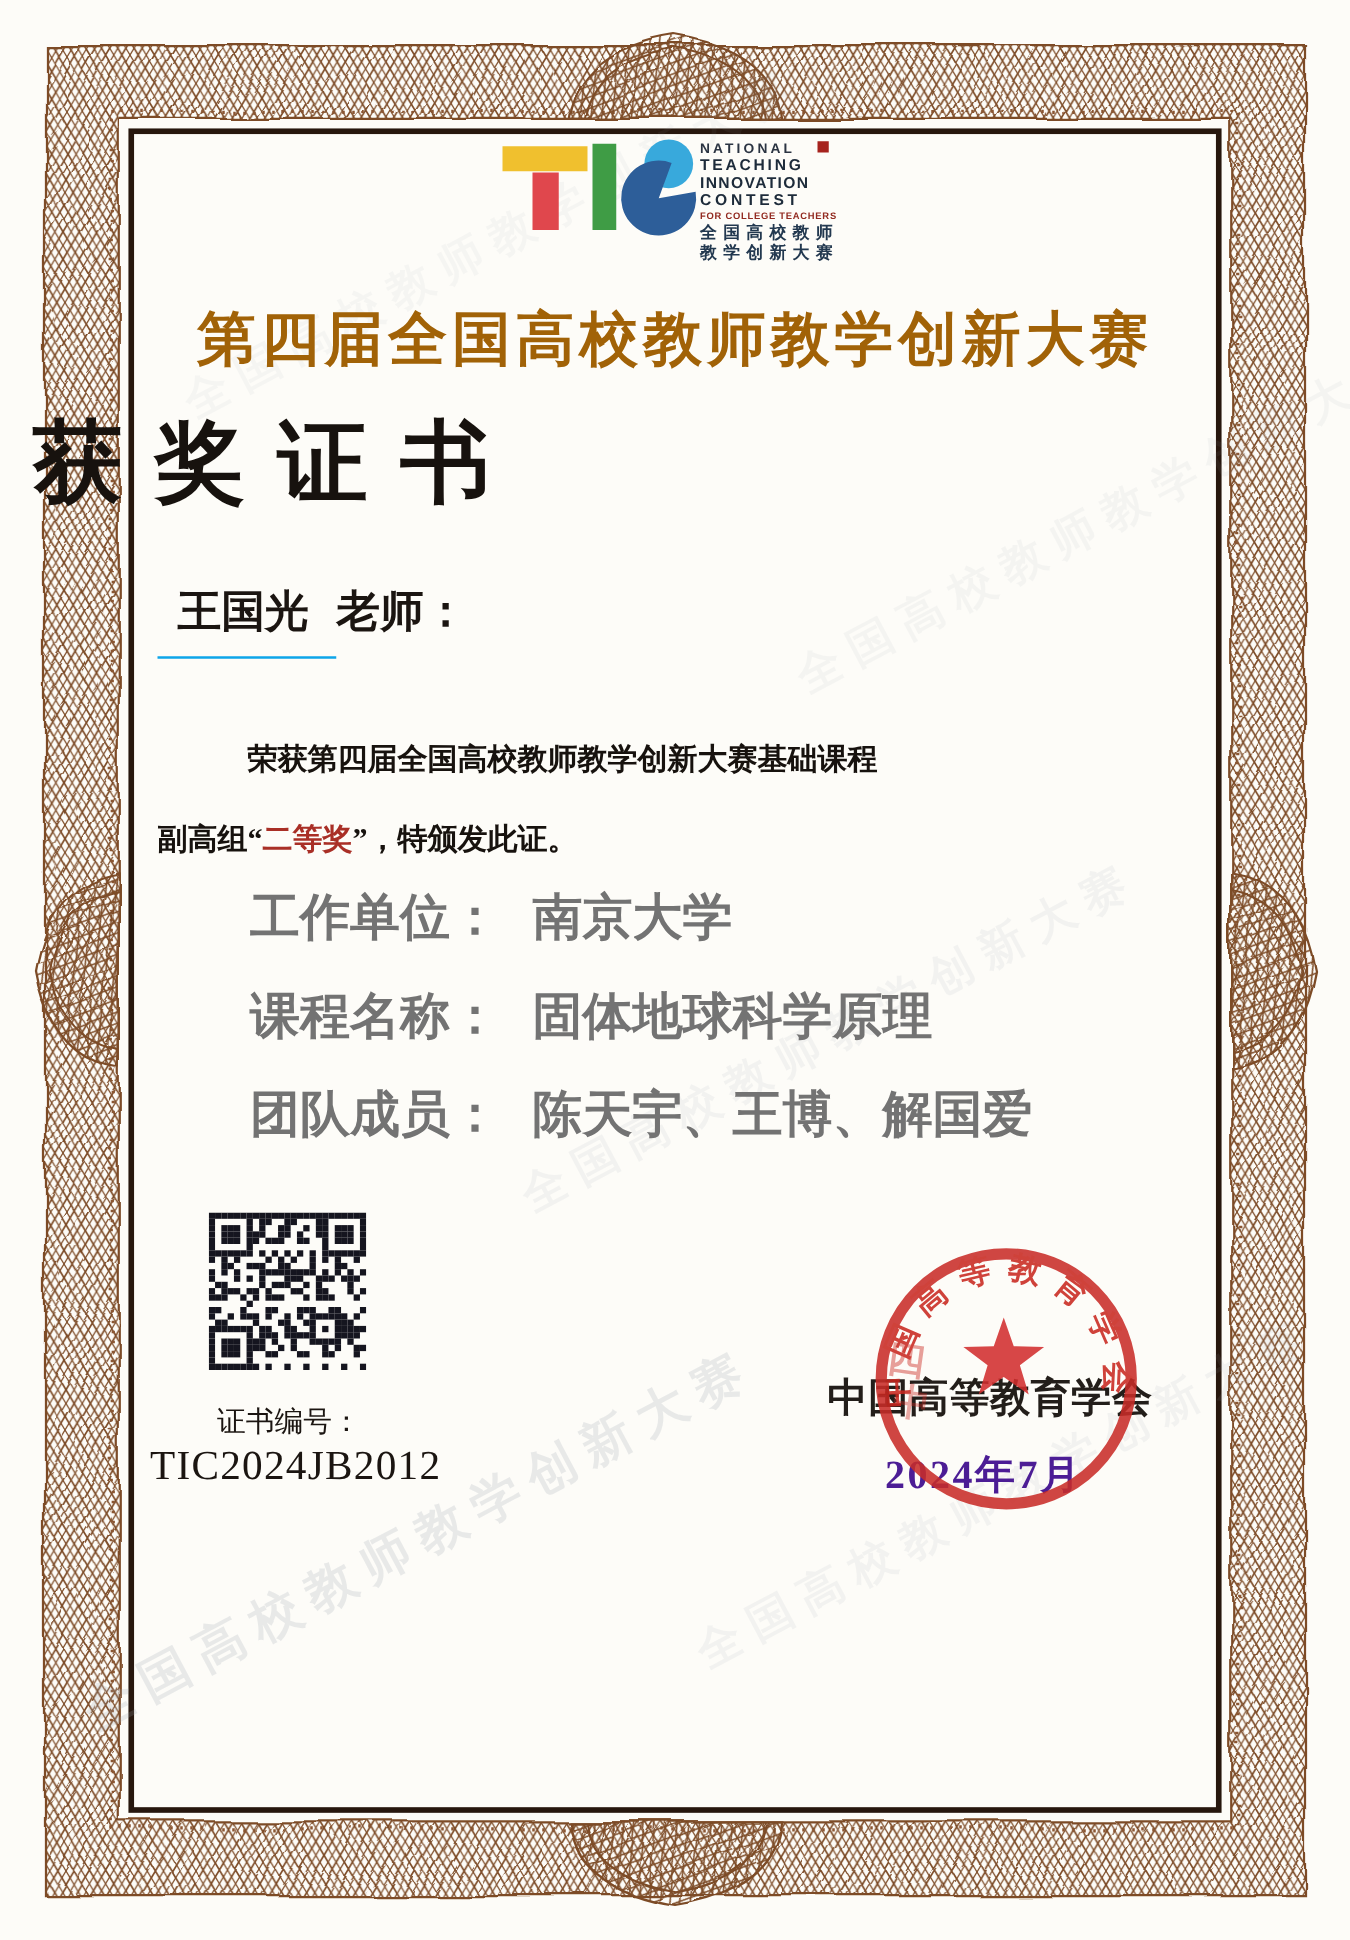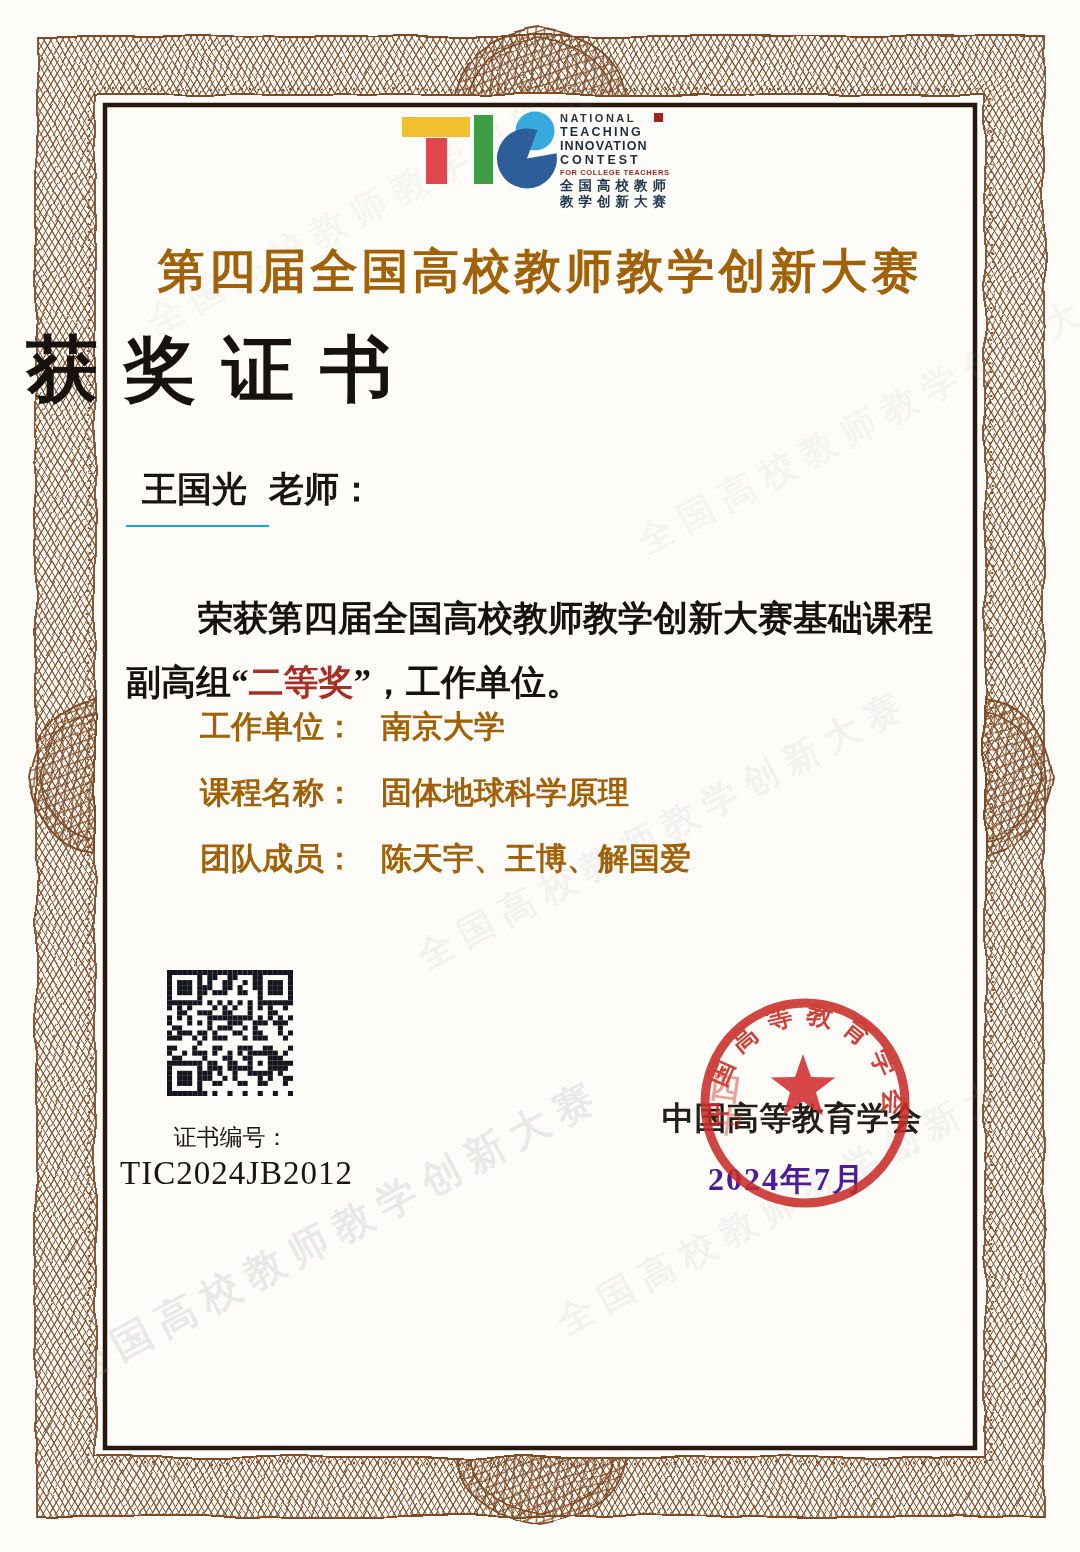--- a/index.html
+++ b/index.html
@@ -26,25 +26,25 @@
   .cert-title{position:absolute;top:322px;left:0;width:100%;text-align:left;
       font-size:72px;font-weight:bold;letter-spacing:26px;text-indent:26px;color:#17120e;}
 
   
   .name-row{position:absolute;left:126px;top:466px;font-size:35px;font-weight:bold;}
   .name-underline{display:inline-block;border-bottom:2px solid #0ea5e9;padding:0 22px 12px 16px;}
   .teacher-suffix{}
 
   
   .body-par{position:absolute;left:126px;top:552px;width:828px;
-      font-size:35px;font-weight:bold;line-height:64px;text-indent:72px;color:#17120e;}
+      font-size:24px;font-weight:bold;line-height:64px;text-indent:72px;color:#17120e;}
   .award{color:#a92f26;}
 
   
-  .info{position:absolute;left:200px;top:706px;font-size:31px;font-weight:bold;color:#a16207;}
+  .info{position:absolute;left:200px;top:706px;font-size:40px;font-weight:bold;color:#737373;}
   .info-row{display:flex;gap:26px;margin-bottom:24px;}
 
   
   .qr-box{position:absolute;left:167px;top:970px;width:126px;height:126px;}
   .certno-label{position:absolute;left:138px;top:1122px;width:186px;text-align:center;
       font-size:23px;font-weight:normal;}
   .certno-value{position:absolute;left:120px;top:1155px;width:220px;text-align:center;
       font-size:33px;letter-spacing:1px;}
 
   
@@ -121,21 +121,21 @@
 
     <div class="contest-title">第四届全国高校教师教学创新大赛</div>
     <div class="cert-title">获奖证书</div>
 
     <div class="name-row">
       <span class="name-underline">王国光</span><span class="teacher-suffix">老师：</span>
     </div>
 
     <p class="body-par">
       <span>荣获第四届全国高校教师教学创新大赛基础课程</span><br>
-      <span>副高组“</span><span class="award">二等奖</span><span>”，工作单位。</span>
+      <span>副高组“</span><span class="award">二等奖</span><span>”，特颁发此证。</span>
     </p>
 
     <div class="info">
       <div class="info-row">
         <span>工作单位：</span>
         <span>南京大学</span>
       </div>
       <div class="info-row">
         <span>课程名称：</span>
         <span>固体地球科学原理</span>

